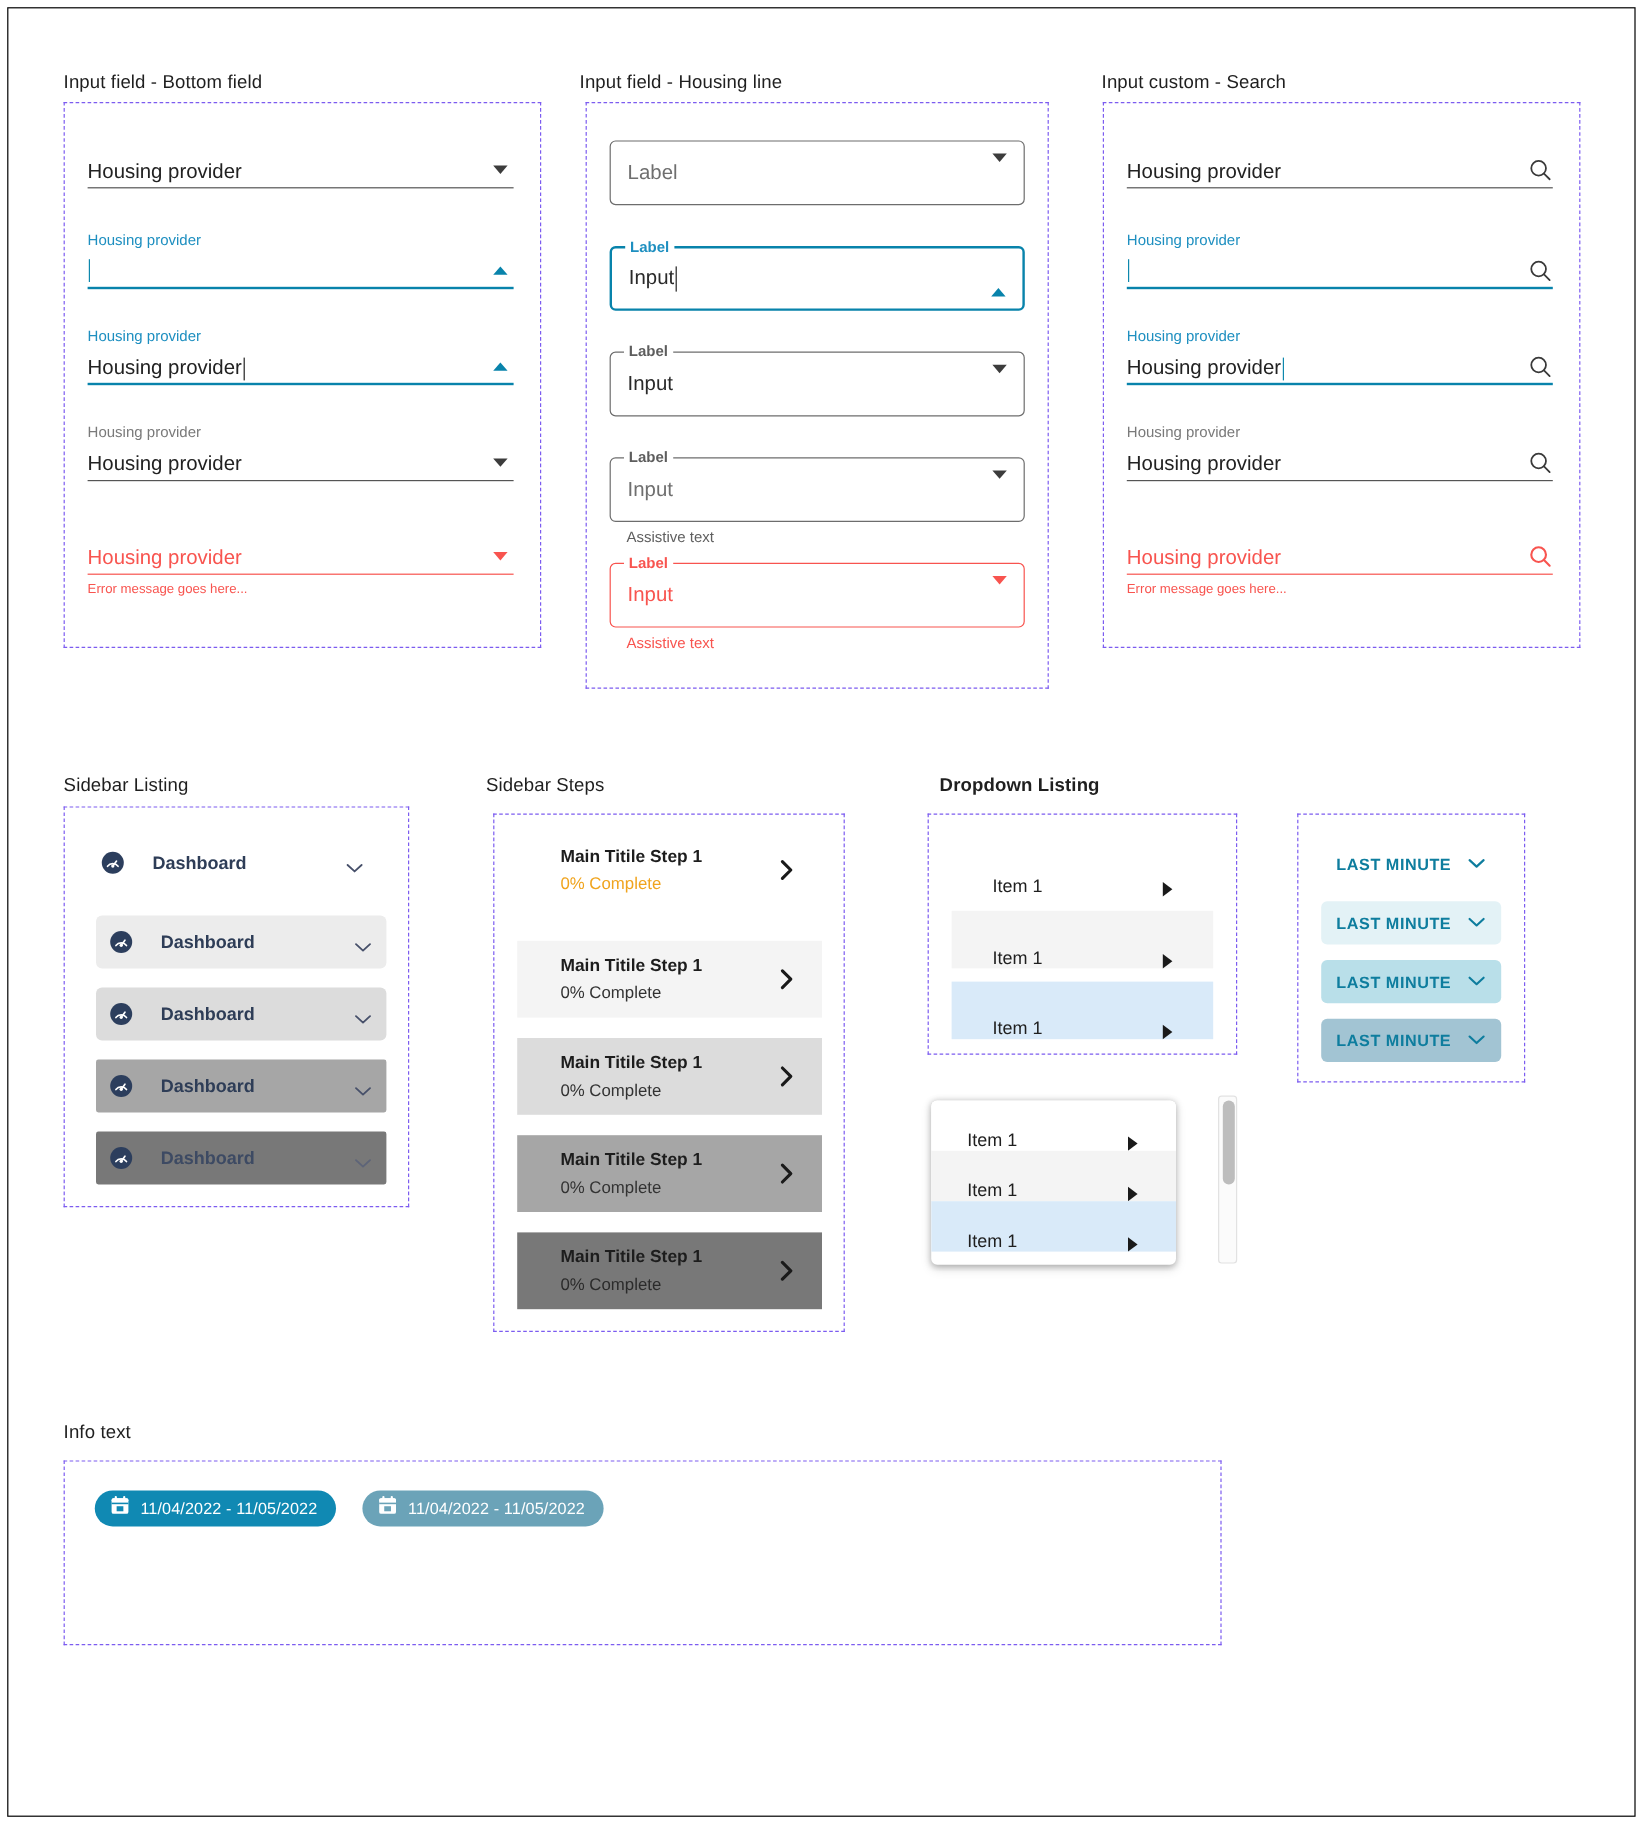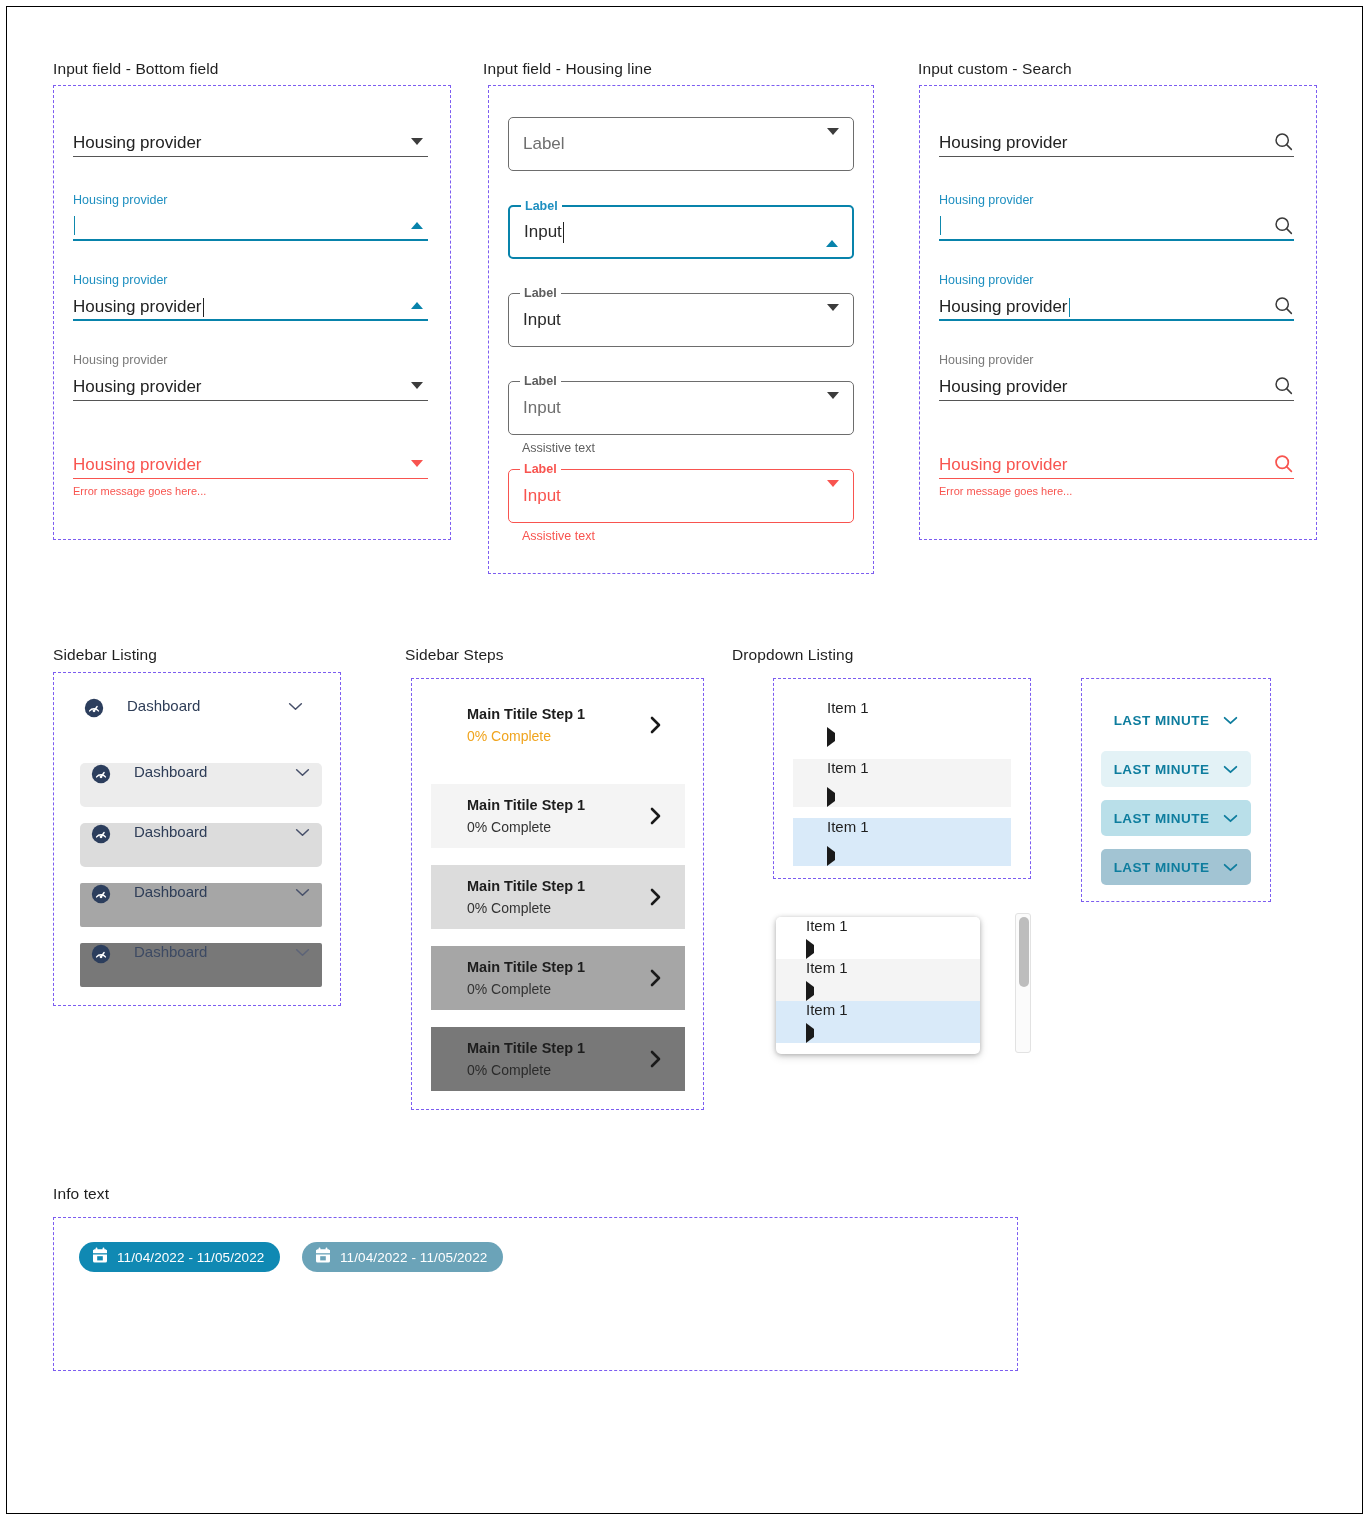--- a/index.html
+++ b/index.html
@@ -136,24 +136,24 @@
     font-size:12.5px;color:#5f5f5f;
     margin-top:6px;margin-left:14px;
     white-space:nowrap;
   }
   .assist.red{color:#f8544f;}
 
   
   .sb-item{
     position:absolute;
     height:44px;
-    display:flex;
+    display:flex;align-items:center;
     border-radius:5px;
     box-sizing:border-box;
-    padding-left:10px;padding-right:12px;
+    padding-left:10px;padding-right:12px;font-weight:bold;
   }
   .sb-ico{width:22px;height:22px;flex:0 0 22px;}
   .sb-label{
     flex:1;
     margin-left:22px;
     font-size:15px;
     color:#2e3d57;
     white-space:nowrap;
   }
   .sb-label.dim{color:#3d4a63;}
@@ -185,23 +185,23 @@
   }
   .st-sub.amber{color:#f0a41e;}
   .st-arrow{
     width:14px;height:22px;flex:0 0 14px;
   }
 
   
   .dd-item{
     position:absolute;
     height:48px;
-    display:flex;align-items:flex-start;
-    box-sizing:border-box;
-    padding-left:34px;padding-right:26px;flex-direction:column;
+    display:flex;align-items:flex-end;
+    box-sizing:border-box;
+    padding-left:34px;padding-right:26px;
   }
   .dd-label{
     flex:1;font-size:15px;color:#1f1f1f;
     white-space:nowrap;
   }
   .tri-r{
     width:0;height:0;
     border-top:6px solid transparent;
     border-bottom:6px solid transparent;
     border-left:8px solid #1a1a1a;
@@ -284,21 +284,21 @@
 </head>
 <body>
 
 <div class="canvas">
 
   <div class="abs sec-title" style="left:46px;top:53px;">Input field - Bottom field</div>
   <div class="abs sec-title" style="left:476px;top:53px;">Input field - Housing line</div>
   <div class="abs sec-title" style="left:911px;top:53px;">Input custom - Search</div>
   <div class="abs sec-title" style="left:46px;top:639px;">Sidebar Listing</div>
   <div class="abs sec-title" style="left:398px;top:639px;">Sidebar Steps</div>
-  <div class="abs sec-title" style="left:725px;top:639px;">Dropdown Listing</div>
+  <div class="abs sec-title" style="left:776px;top:639px;font-weight:bold;">Dropdown Listing</div>
   <div class="abs sec-title" style="left:46px;top:1178px;">Info text</div>
 
   <div class="abs frame" style="left:46px;top:78px;width:398px;height:455px;"></div>
 
   <div class="bl-field" style="left:66px;top:118px;width:355px;">
     <div class="bl-row">
       <span class="bl-value">Housing provider</span>
       <span class="bl-icon">
           <span class="tri-down"></span>
         </span>

